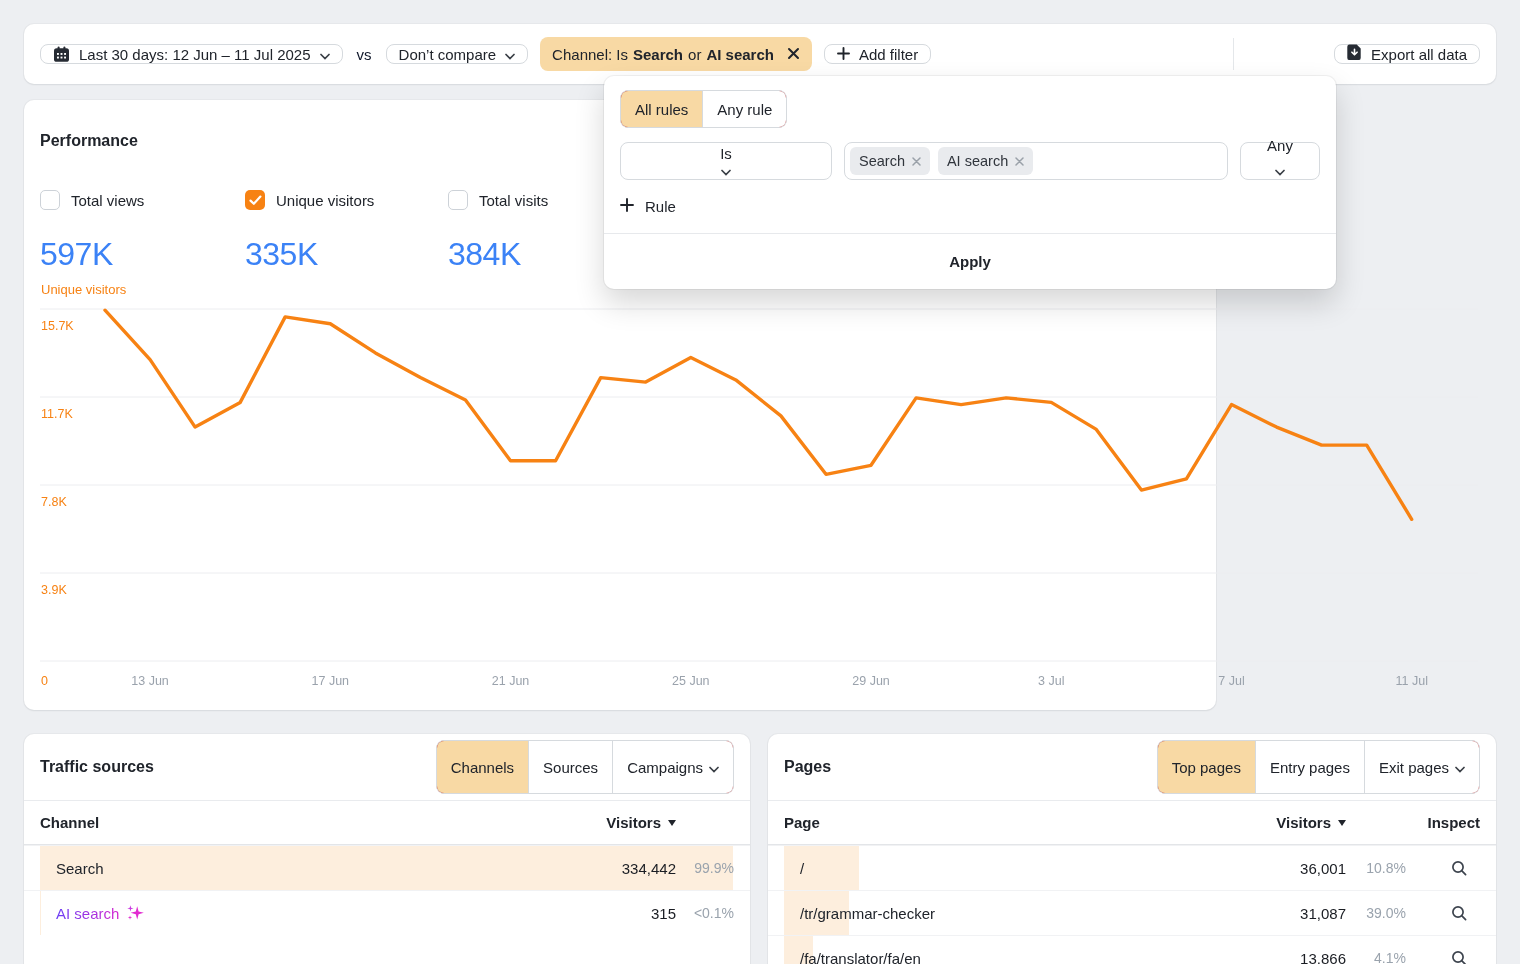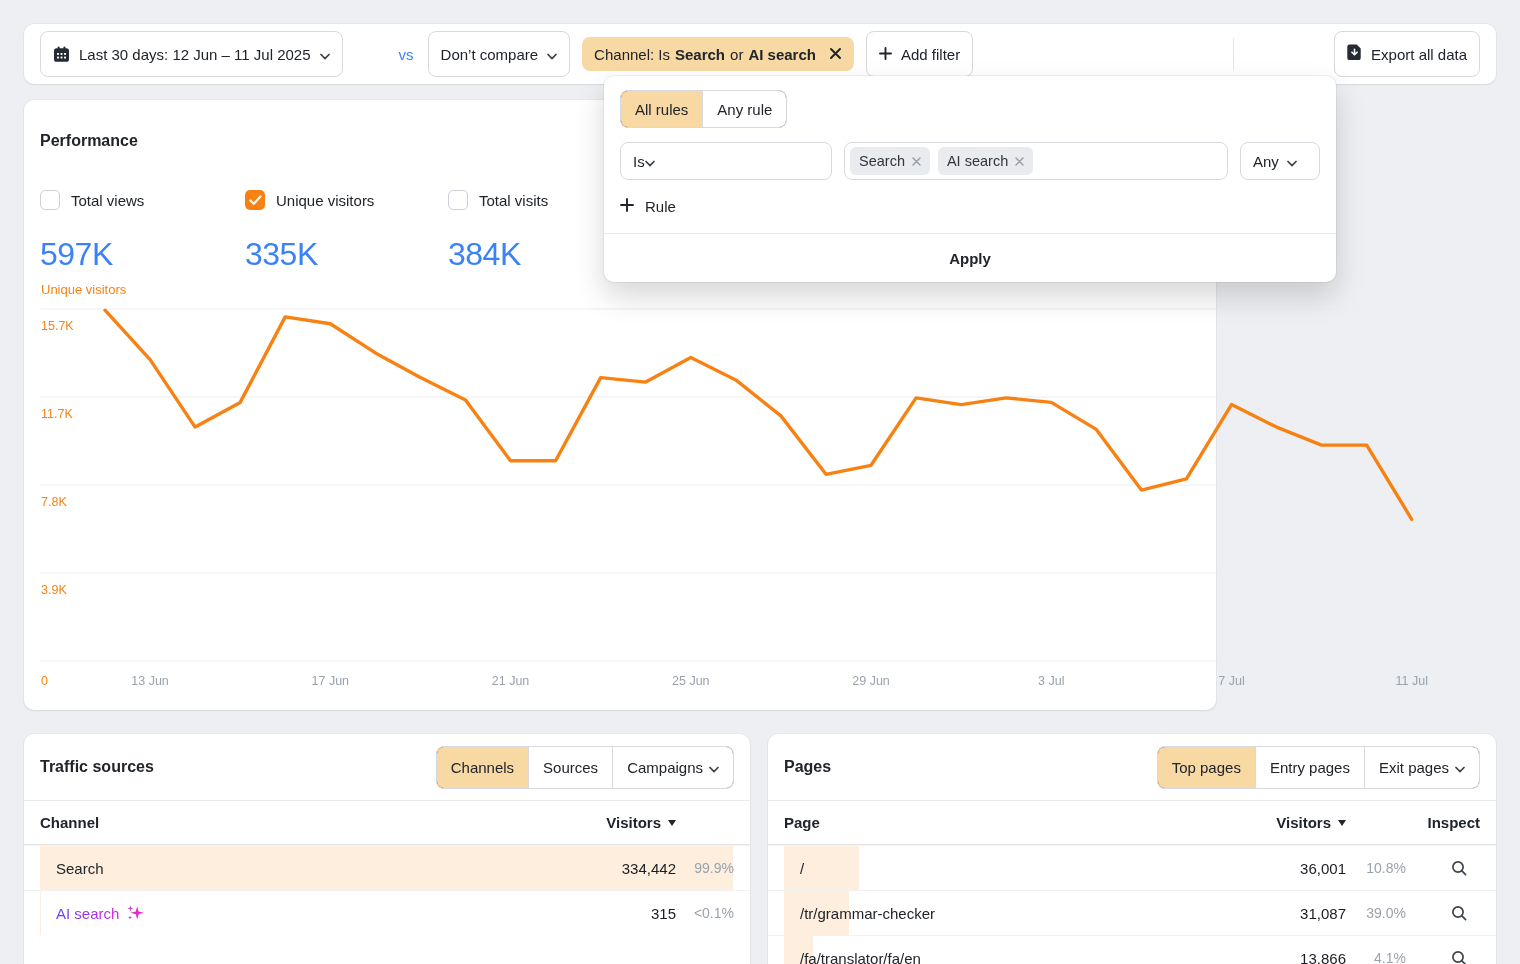--- a/index.html
+++ b/index.html
@@ -12,25 +12,25 @@
     font-size:15px;
   }
   .card {
     position:absolute; background:#fff; border-radius:10px;
     box-shadow:0 1px 2px rgba(17,24,39,.07), 0 0 0 1px rgba(17,24,39,.03);
   }
   
   .toolbar { left:24px; top:24px; width:1472px; height:60px;
     display:flex; align-items:center; gap:12px; padding:0 16px; }
   .btn {
-    height:46px; display:inline-flex; align-items:center; gap:9px;
+    height:20px; display:inline-flex; align-items:center; gap:9px;
     border:1px solid #d6dade; border-radius:8px; background:#fff;
     padding:0 12px; font-size:15px; color:#20242b; cursor:pointer; white-space:nowrap;
   }
-  .vs { color:#3b82f6; padding:0 2px;margin-left:42px; }
+  .vs { color:#0f172a; padding:0 2px; }
   .chip {
     height:34px; display:inline-flex; align-items:center; gap:5px;
     background:#f8d9a4; border-radius:8px; padding:0 12px; cursor:pointer; white-space:nowrap;
   }
   .chip b { font-weight:700; }
   .chip-close { display:inline-flex; align-items:center; margin-left:8px; cursor:pointer; }
   .tb-spacer { flex:1; }
   .tb-divider { width:1px; height:32px; background:#e4e7ea; }
   .export-btn { margin-left:88px; }
   .chev { display:inline-block; }
@@ -44,54 +44,54 @@
   .seg { display:inline-flex; border:1px solid #d6dade; border-radius:8px; background:#b91c1c; overflow:hidden; }
   .segbtn {
     height:36px; display:inline-flex; align-items:center; gap:6px;
     padding:0 14px; font-size:15px; cursor:pointer; background:#fff; border-left:1px solid #d6dade;
   }
   .segbtn:first-child { border-left:none; }
   .segbtn.active { background:#f8d9a4; border-left-color:#f8d9a4; }
   .rule-row { display:flex; gap:12px; margin-top:14px; }
   .select {
     border:1px solid #d6dade; border-radius:8px; height:38px;
-    display:flex; align-items:center; justify-content:flex-start;
-    padding:0 12px; font-size:15px; cursor:pointer; background:#fff;
+    display:flex; align-items:center; justify-content:flex-end;
+    padding:0 12px; font-size:15px; cursor:pointer; background:#fff;flex-direction:column;
   }
   .sel-is { width:212px; } .sel-any { width:80px; gap:8px; }
   .tagbox { flex:1; border:1px solid #d6dade; border-radius:8px;
     display:flex; align-items:center; gap:8px; padding:0 5px; background:#fff; }
   .tag { background:#e9ebee; border-radius:6px; height:28px;
     display:inline-flex; align-items:center; gap:7px; padding:0 9px;
     font-size:14.5px; color:#30353c; }
   .tag .x { display:inline-flex; cursor:pointer; }
   .add-rule { margin-top:18px; display:inline-flex; align-items:center; gap:11px;
     font-size:15px; cursor:pointer; color:#20242b; }
-  .panel-footer { border-top:1px solid #e7e9ec; height:49px;
+  .panel-footer { border-top:1px solid #e7e9ec; height:56px;
     display:flex; align-items:center; justify-content:center;
     font-weight:700; font-size:15px; cursor:pointer; }
   
   .perf { left:24px; top:100px; width:1192px; height:610px; }
   .perf-title { position:absolute; left:16px; top:32px; font-size:16px; font-weight:700; }
   .daily-btn { position:absolute; right:18px; top:26px; }
   .metric { position:absolute; top:90px; cursor:pointer; }
   .m0{left:16px;} .m1{left:221px;} .m2{left:424px;}
   .metric-top { display:flex; align-items:center; gap:11px; font-size:15px; }
   .checkbox { width:20px; height:20px; border:1.5px solid #cdd2d8; border-radius:5px; background:#fff; }
   .checkbox.checked { border:none; background:#f78213; display:flex; align-items:center; justify-content:center; }
   .metric-value { margin-top:26px; font-size:32px; letter-spacing:-.5px; color:#3b82f6; }
   .series-label { position:absolute; left:17px; top:182px; color:#f78213; font-size:13px; }
   #chart-svg { position:absolute; left:16px; top:194px; }
   #chart-svg text { font-family:"Liberation Sans", sans-serif; font-size:12.5px; }
   
   .bcard-left  { left:24px;  top:734px; width:726px; height:260px; overflow:hidden; }
   .bcard-right { left:768px; top:734px; width:728px; height:260px; overflow:hidden; }
   .bhead { height:67px; display:flex; align-items:center; justify-content:space-between;
     padding:0 16px; border-bottom:1px solid #e9ebee;gap:11px; }
-  .bhead .seg .segbtn { height:41px; }
+  .bhead .seg .segbtn { height:52px; }
   .btitle { font-size:16px; font-weight:700; }
   .thead { display:grid; align-items:center; height:44px; padding:0 16px;
     border-bottom:1px solid #e3e5e8; font-weight:700; font-size:15px; }
   .trow { position:relative; display:grid; align-items:center; height:45px;
     padding:0 16px; font-size:15px; border-top:1px solid #f1f2f4; }
   .trow:first-of-type { border-top:none; }
   .trow > * { position:relative; z-index:1; }
   .row-bar { position:absolute; left:16px; top:0; bottom:0; background:#fdeedd; z-index:0; }
   .cols-ch { grid-template-columns:1fr 130px 58px; }
   .cols-pg { grid-template-columns:1fr 120px 60px 74px; }

